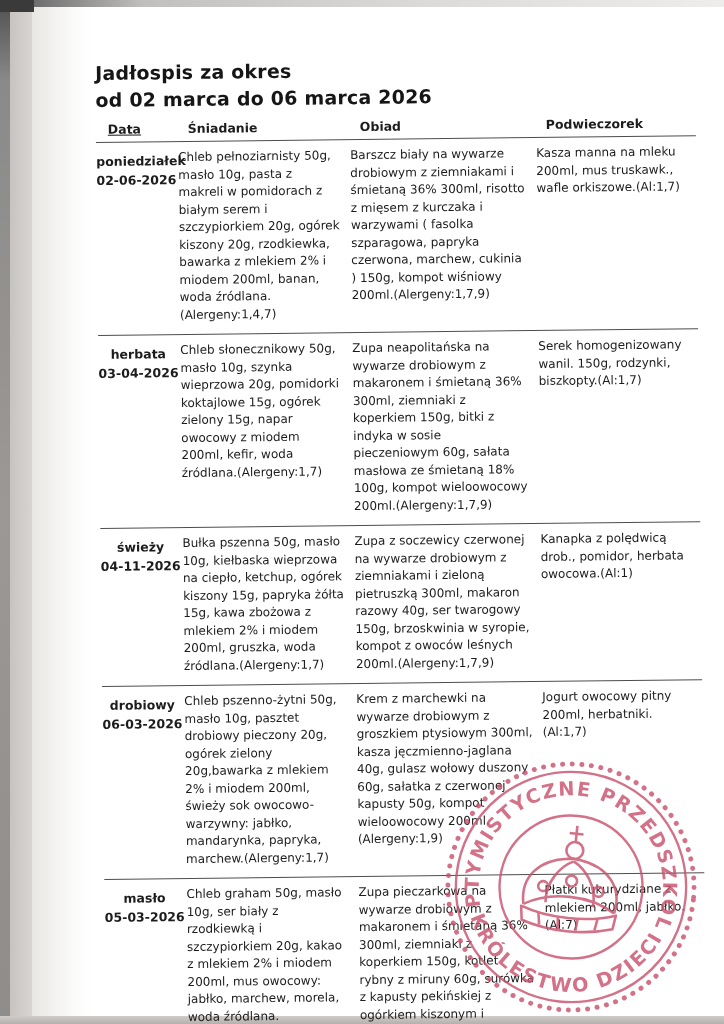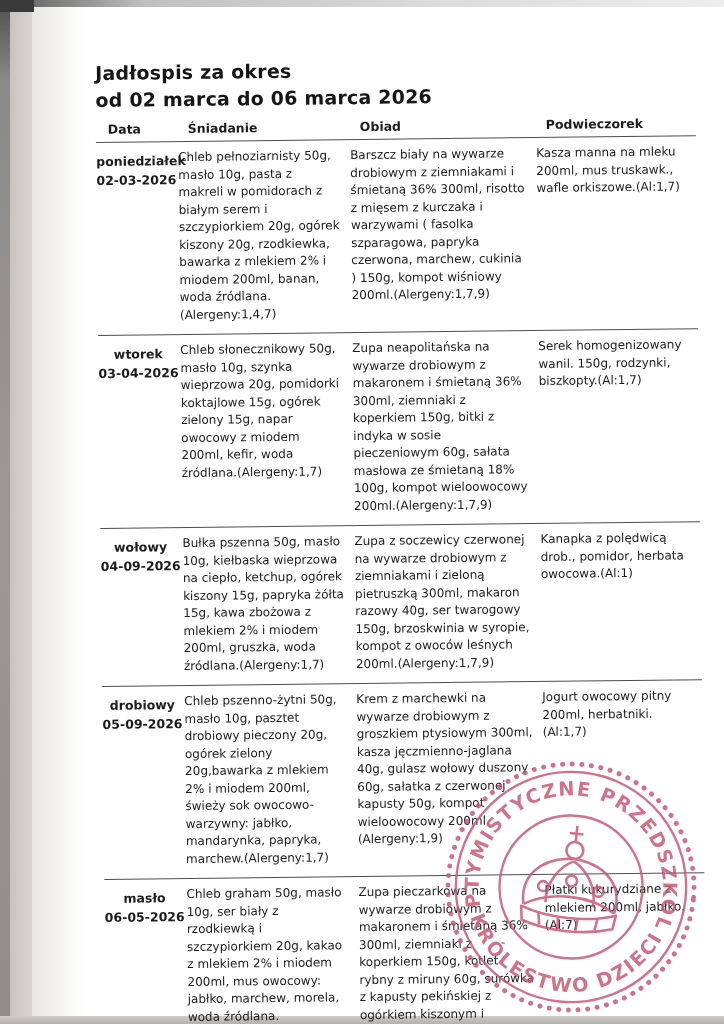--- a/index.html
+++ b/index.html
@@ -26,21 +26,21 @@
   .doc{position:absolute;left:95px;top:60px;width:600px;
     transform:rotate(-0.65deg);transform-origin:0 0;}
   .title{font-weight:bold;font-size:19px;line-height:27px;color:#161616;letter-spacing:0.2px;}
 
   
   .menu-table{margin-top:8px;}
   .trow{display:grid;grid-template-columns:80px 172px 186px 162px;
     border-bottom:1px solid #4d4d4d;}
   .thead{font-weight:bold;font-size:12.5px;padding-bottom:5px;}
   .thead .hcell{padding-left:12px;}
-  .thead .hcell.first{padding-left:12px;}
+  .thead .hcell.first{padding-left:12px;text-decoration:underline;}
   .cell{font-size:12px;line-height:17.5px;padding:7px 8px 10px 2px;}
   .datecell{text-align:center;font-weight:bold;font-size:12.5px;line-height:19px;
     padding-top:9px;}
   .r1{min-height:146px;} .r2{min-height:143px;} .r3{min-height:127px;}
   .r4{min-height:127px;} .r5{min-height:150px;}
 
   
   .stamp{position:absolute;left:442px;top:758px;width:258px;height:258px;
     opacity:0.82;pointer-events:none;}
 </style>
@@ -62,61 +62,61 @@
     <div class="trow thead">
       <div class="hcell first">Data</div>
       <div class="hcell">Śniadanie</div>
       <div class="hcell">Obiad</div>
       <div class="hcell">Podwieczorek</div>
     </div>
 
     <div class="trow r1">
       <div class="datecell">
         <div>poniedziałek</div>
-        <div>02-03-2026</div>
+        <div>02-06-2026</div>
       </div>
       <div class="cell">Chleb pełnoziarnisty 50g, masło 10g, pasta z makreli w pomidorach z białym serem i szczypiorkiem 20g, ogórek kiszony 20g, rzodkiewka, bawarka z mlekiem 2% i miodem 200ml, banan, woda źródlana.(Alergeny:1,4,7)</div>
       <div class="cell">Barszcz biały na wywarze drobiowym z ziemniakami i śmietaną 36% 300ml, risotto z mięsem z kurczaka i warzywami ( fasolka szparagowa, papryka czerwona, marchew, cukinia ) 150g, kompot wiśniowy 200ml.(Alergeny:1,7,9)</div>
       <div class="cell">Kasza manna na mleku 200ml, mus truskawk., wafle orkiszowe.(Al:1,7)</div>
     </div>
 
     <div class="trow r2">
       <div class="datecell">
-        <div>wtorek</div>
+        <div>herbata</div>
         <div>03-04-2026</div>
       </div>
       <div class="cell">Chleb słonecznikowy 50g, masło 10g, szynka wieprzowa 20g, pomidorki koktajlowe 15g, ogórek zielony 15g, napar owocowy z miodem 200ml, kefir, woda źródlana.(Alergeny:1,7)</div>
       <div class="cell">Zupa neapolitańska na wywarze drobiowym z makaronem i śmietaną 36% 300ml, ziemniaki z koperkiem 150g, bitki z indyka w sosie pieczeniowym 60g, sałata masłowa ze śmietaną 18% 100g, kompot wieloowocowy 200ml.(Alergeny:1,7,9)</div>
       <div class="cell">Serek homogenizowany wanil. 150g, rodzynki, biszkopty.(Al:1,7)</div>
     </div>
 
     <div class="trow r3">
       <div class="datecell">
-        <div>wołowy</div>
-        <div>04-09-2026</div>
+        <div>świeży</div>
+        <div>04-11-2026</div>
       </div>
       <div class="cell">Bułka pszenna 50g, masło 10g, kiełbaska wieprzowa na ciepło, ketchup, ogórek kiszony 15g, papryka żółta 15g, kawa zbożowa z mlekiem 2% i miodem 200ml, gruszka, woda źródlana.(Alergeny:1,7)</div>
       <div class="cell">Zupa z soczewicy czerwonej na wywarze drobiowym z ziemniakami i zieloną pietruszką 300ml, makaron razowy 40g, ser twarogowy 150g, brzoskwinia w syropie, kompot z owoców leśnych 200ml.(Alergeny:1,7,9)</div>
       <div class="cell">Kanapka z polędwicą drob., pomidor, herbata owocowa.(Al:1)</div>
     </div>
 
     <div class="trow r4">
       <div class="datecell">
         <div>drobiowy</div>
-        <div>05-09-2026</div>
+        <div>06-03-2026</div>
       </div>
       <div class="cell">Chleb pszenno-żytni 50g, masło 10g, pasztet drobiowy pieczony 20g, ogórek zielony 20g,bawarka z mlekiem 2% i miodem 200ml, świeży sok owocowo-warzywny: jabłko, mandarynka, papryka, marchew.(Alergeny:1,7)</div>
       <div class="cell">Krem z marchewki na wywarze drobiowym z groszkiem ptysiowym 300ml, kasza jęczmienno-jaglana 40g, gulasz wołowy duszony 60g, sałatka z czerwonej kapusty 50g, kompot wieloowocowy 200ml.(Alergeny:1,9)</div>
       <div class="cell">Jogurt owocowy pitny 200ml, herbatniki. (Al:1,7)</div>
     </div>
 
     <div class="trow r5">
       <div class="datecell">
         <div>masło</div>
-        <div>06-05-2026</div>
+        <div>05-03-2026</div>
       </div>
       <div class="cell">Chleb graham 50g, masło 10g, ser biały z rzodkiewką i szczypiorkiem 20g, kakao z mlekiem 2% i miodem 200ml, mus owocowy: jabłko, marchew, morela, woda źródlana.(Alergeny:1,7)</div>
       <div class="cell">Zupa pieczarkowa na wywarze drobiowym z makaronem i śmietaną 36% 300ml, ziemniaki z koperkiem 150g, kotlet rybny z miruny 60g, surówka z kapusty pekińskiej z ogórkiem kiszonym i pomidorem 50g, kompot śliwkowy 200ml. (Alergeny:1,3,4,7,9)</div>
       <div class="cell">Płatki kukurydziane z mlekiem 200ml, jabłko. (Al:7)</div>
     </div>
   </div>
 
 </div>
 
 <svg class="stamp" viewBox="-130 -130 260 260" xmlns="http://www.w3.org/2000/svg">

